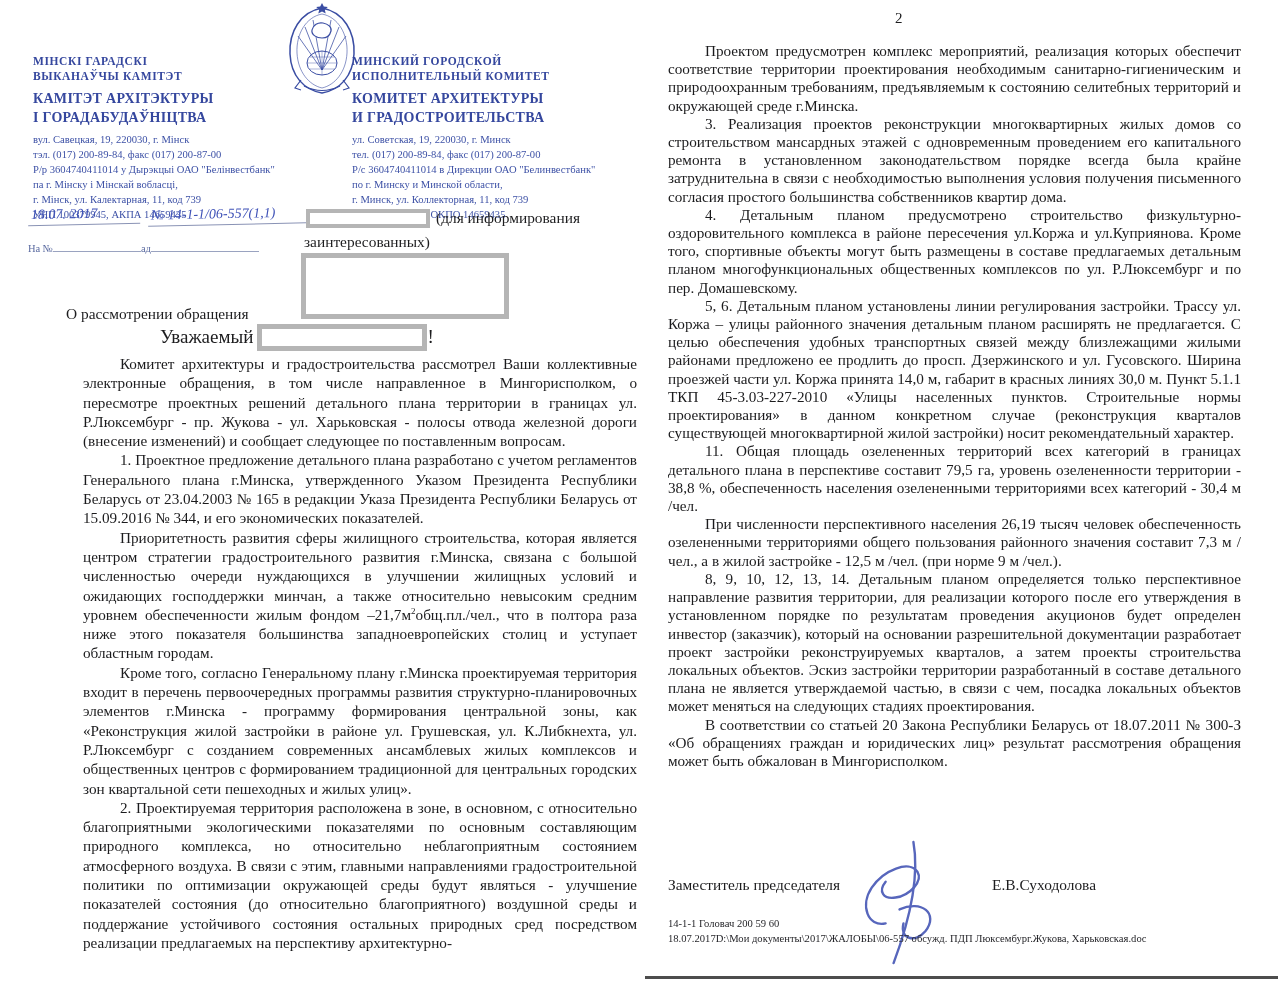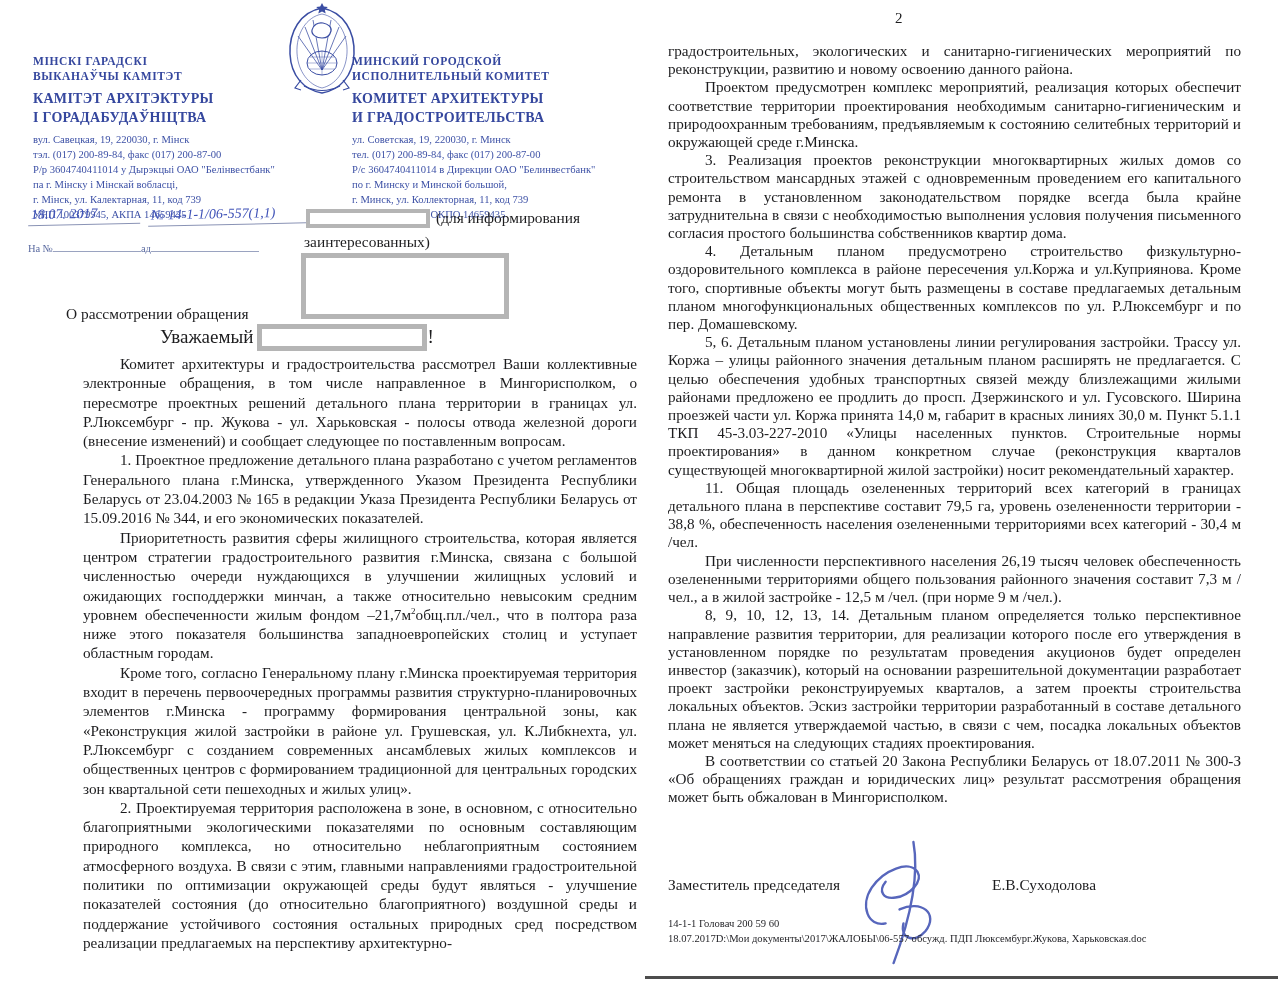--- a/index.html
+++ b/index.html
@@ -101,21 +101,21 @@
 
     <div class="lh-col" id="col-rus">
       <div class="lh-org">МИНСКИЙ ГОРОДСКОЙ</div>
       <div class="lh-org">ИСПОЛНИТЕЛЬНЫЙ КОМИТЕТ</div>
       <div class="lh-title">КОМИТЕТ АРХИТЕКТУРЫ</div>
       <div class="lh-title" style="margin-top:0;">И ГРАДОСТРОИТЕЛЬСТВА</div>
       <div class="lh-addr">
         <div>ул. Советская, 19, 220030, г. Минск</div>
         <div>тел. (017) 200-89-84, факс (017) 200-87-00</div>
         <div>Р/с 3604740411014 в Дирекции ОАО "Белинвестбанк"</div>
-        <div>по г. Минску и Минской большой,</div>
+        <div>по г. Минску и Минской области,</div>
         <div>г. Минск, ул. Коллекторная, 11, код 739</div>
         <div>УНП 100379945, ОКПО 14659435</div>
       </div>
     </div>
 
     <div class="hw-row">
       <span class="hw date">18.07. 2017</span>
       <span class="hw num">№ 14-1-1/06-557(1,1)</span>
     </div>
     <div class="na-row">
@@ -137,21 +137,20 @@
       <p><span>Приоритетность развития сферы жилищного строительства, которая является центром стратегии градостроительного развития г.Минска, связана с большой численностью очереди нуждающихся в улучшении жилищных условий и ожидающих господдержки минчан, а также относительно невысоким средним уровнем обеспеченности жилым фондом –21,7м</span><sup>2</sup><span>общ.пл./чел., что в полтора раза ниже этого показателя большинства западноевропейских столиц и уступает областным городам.</span></p>
       <p>Кроме того, согласно Генеральному плану г.Минска проектируемая территория входит в перечень первоочередных программы развития структурно-планировочных элементов г.Минска - программу формирования центральной зоны, как «Реконструкция жилой застройки в районе ул. Грушевская, ул. К.Либкнехта, ул. Р.Люксембург с созданием современных ансамблевых жилых комплексов и общественных центров с формированием традиционной для центральных городских зон квартальной сети пешеходных и жилых улиц».</p>
       <p>2. Проектируемая территория расположена в зоне, в основном, с относительно благоприятными экологическими показателями по основным составляющим природного комплекса, но относительно неблагоприятным состоянием атмосферного воздуха. В связи с этим, главными направлениями градостроительной политики по оптимизации окружающей среды будут являться - улучшение показателей состояния (до относительно благоприятного) воздушной среды и поддержание устойчивого состояния остальных природных сред посредством реализации предлагаемых на перспективу архитектурно-</p>
     </div>
   </div>
 
   <div class="page" id="page2">
     <div id="pagenum">2</div>
 
     <div class="bodyblock" id="body2">
-      <p class="noindent">градостроительных, экологических и санитарно-гигиенических мероприятий по реконструкции, развитию и новому освоению данного района.</p>
       <p>Проектом предусмотрен комплекс мероприятий, реализация которых обеспечит соответствие территории проектирования необходимым санитарно-гигиеническим и природоохранным требованиям, предъявляемым к состоянию селитебных территорий и окружающей среде г.Минска.</p>
       <p>3. Реализация проектов реконструкции многоквартирных жилых домов со строительством мансардных этажей с одновременным проведением его капитального ремонта в установленном законодательством порядке всегда была крайне затруднительна в связи с необходимостью выполнения условия получения письменного согласия простого большинства собственников квартир дома.</p>
       <p>4. Детальным планом предусмотрено строительство физкультурно-оздоровительного комплекса в районе пересечения ул.Коржа и ул.Куприянова. Кроме того, спортивные объекты могут быть размещены в составе предлагаемых детальным планом многофункциональных общественных комплексов по ул. Р.Люксембург и по пер. Домашевскому.</p>
       <p>5, 6. Детальным планом установлены линии регулирования застройки. Трассу ул. Коржа – улицы районного значения детальным планом расширять не предлагается. С целью обеспечения удобных транспортных связей между близлежащими жилыми районами предложено ее продлить до просп. Дзержинского и ул. Гусовского. Ширина проезжей части ул. Коржа принята 14,0 м, габарит в красных линиях 30,0 м. Пункт 5.1.1 ТКП 45-3.03-227-2010 «Улицы населенных пунктов. Строительные нормы проектирования» в данном конкретном случае (реконструкция кварталов существующей многоквартирной жилой застройки) носит рекомендательный характер.</p>
       <p>11. Общая площадь озелененных территорий всех категорий в границах детального плана в перспективе составит 79,5 га, уровень озелененности территории - 38,8 %, обеспеченность населения озелененными территориями всех категорий - 30,4 м /чел.</p>
       <p>При численности перспективного населения 26,19 тысяч человек обеспеченность озелененными территориями общего пользования районного значения составит 7,3 м /чел., а в жилой застройке - 12,5 м /чел. (при норме 9 м /чел.).</p>
       <p>8, 9, 10, 12, 13, 14. Детальным планом определяется только перспективное направление развития территории, для реализации которого после его утверждения в установленном порядке по результатам проведения акуционов будет определен инвестор (заказчик), который на основании разрешительной документации разработает проект застройки реконструируемых кварталов, а затем проекты строительства локальных объектов. Эскиз застройки территории разработанный в составе детального плана не является утверждаемой частью, в связи с чем,  посадка локальных объектов может меняться на следующих стадиях проектирования.</p>
       <p>В соответствии со статьей 20 Закона Республики Беларусь от 18.07.2011 № 300-З «Об обращениях граждан и юридических лиц» результат рассмотрения обращения может быть обжалован в Мингорисполком.</p>
     </div>
 

